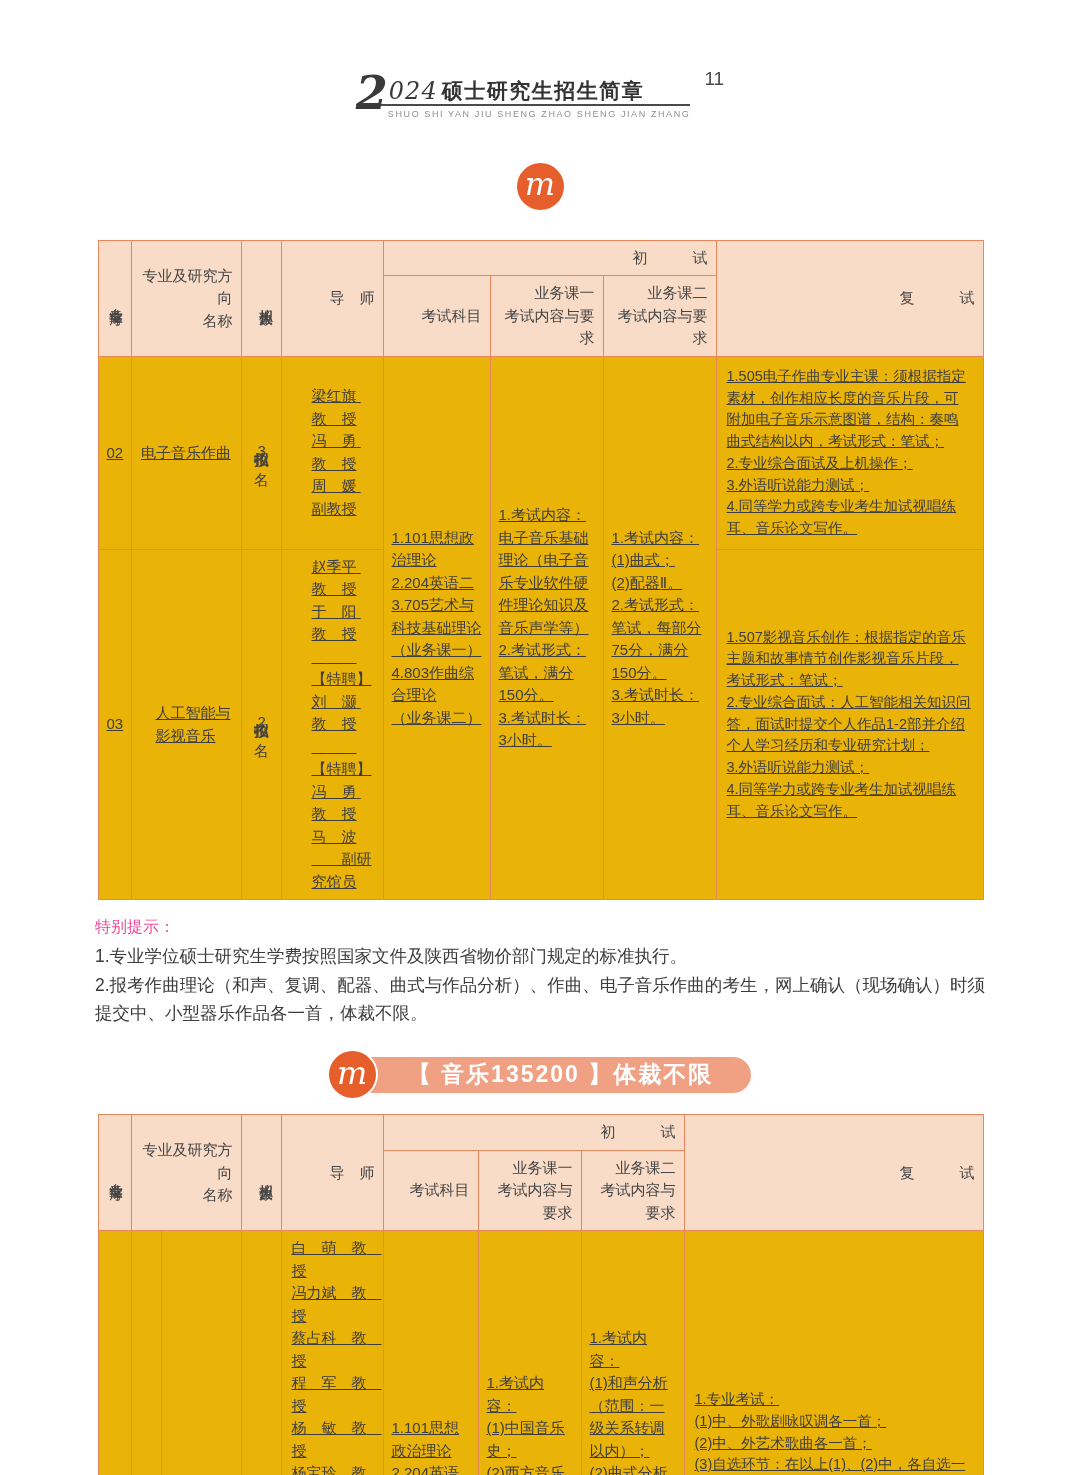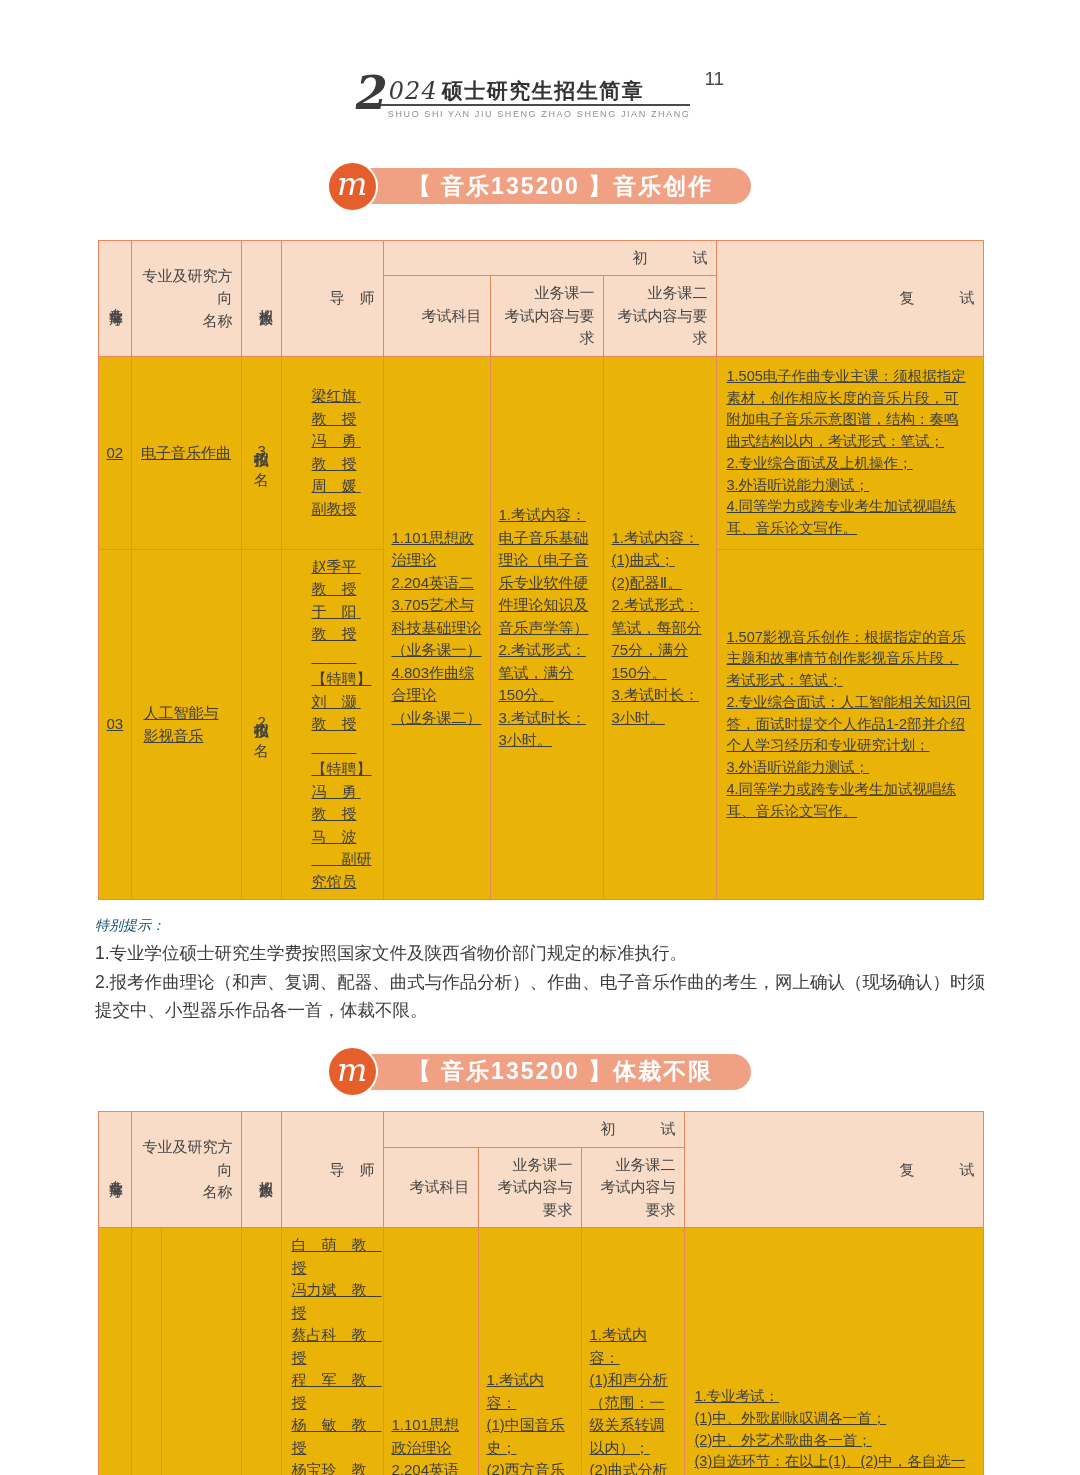--- a/index.html
+++ b/index.html
@@ -76,21 +76,21 @@
   .cell-center{text-align:center;}
   .vert{
     writing-mode:vertical-lr;text-orientation:upright;
     letter-spacing:3px;line-height:1.1;display:inline-block;
   }
   .tutor-cell{padding-left:30px;}
   .fushi-cell{padding:9px 10px;}
   .exam-note{font-size:14.5px;}
   
   .notes{width:890px;margin:17px auto 0 auto;color:#3c3c3c;}
-  .notes-title{font-size:14px;margin-bottom:4px;color:#0c4a6e;font-style:italic;}
+  .notes-title{font-size:16px;margin-bottom:4px;color:#ec4899;}
   .note-item{font-size:17.5px;line-height:1.62;text-align:justify;color:#3c3c3c;}
 </style>
 </head>
 <body>
 
 <div class="page-header">
   <div class="title-wrap">
     <div class="title-line">
       <span class="script-2">2</span>
       <span class="year-rest">024</span>
@@ -98,23 +98,20 @@
     </div>
     <div class="pinyin">SHUO SHI YAN JIU SHENG ZHAO SHENG JIAN ZHANG</div>
   </div>
   <div class="page-num">11</div>
 </div>
 
 <div class="badge badge-s1">
   <div class="badge-inner">
     <div class="badge-circle">
       <span>m</span>
-    </div>
-    <div class="badge-pill">
-      <span>【 音乐135200 】音乐创作</span>
     </div>
   </div>
 </div>
 
 <div class="tbl-wrap tbl-wrap-1">
   <table>
     <colgroup>
       <col style="width:33px">
         <col style="width:110px">
         <col style="width:40px">
@@ -167,21 +164,21 @@
 笔试，每部分75分，满分150分。
 3.考试时长：
 3小时。</td>
       <td class="cells-left pre just fushi-cell exam-note">1.505电子作曲专业主课：须根据指定素材，创作相应长度的音乐片段，可附加电子音乐示意图谱，结构：奏鸣曲式结构以内，考试形式：笔试；
 2.专业综合面试及上机操作；
 3.外语听说能力测试；
 4.同等学力或跨专业考生加试视唱练耳、音乐论文写作。</td>
     </tr>
     <tr style="height:207px">
       <td class="cell-center">03</td>
-      <td class="cells-left pre" style="padding-left:12px;margin-top:20px;">人工智能与
+      <td class="cells-left pre" style="padding-left:24px;margin-top:20px;">人工智能与
 影视音乐</td>
       <td class="cell-center"><span class="vert" style="letter-spacing:1px;">拟招收2名</span></td>
       <td class="cells-left prewrap tutor-cell">赵季平 教　授
 于　阳 教　授
 　　　【特聘】
 刘　灏 教　授
 　　　【特聘】
 冯　勇 教　授
 马　波
 　　副研究馆员</td>

